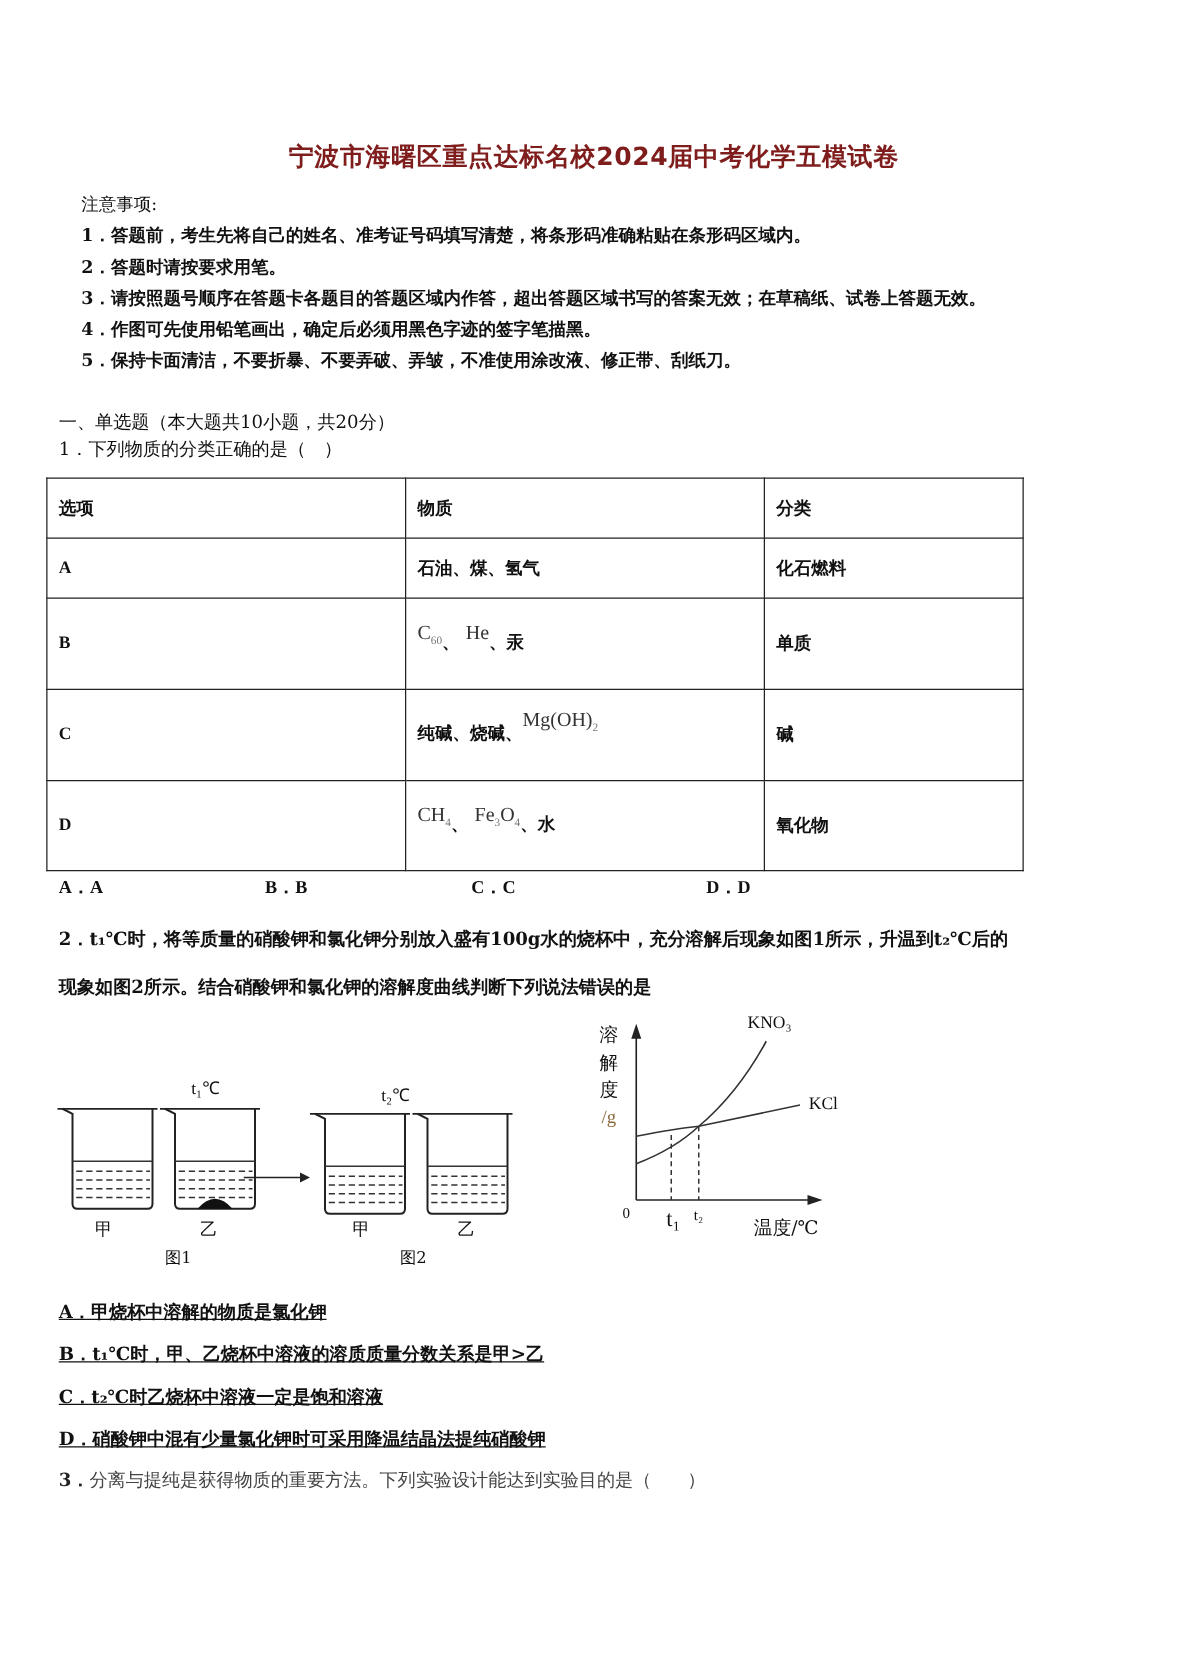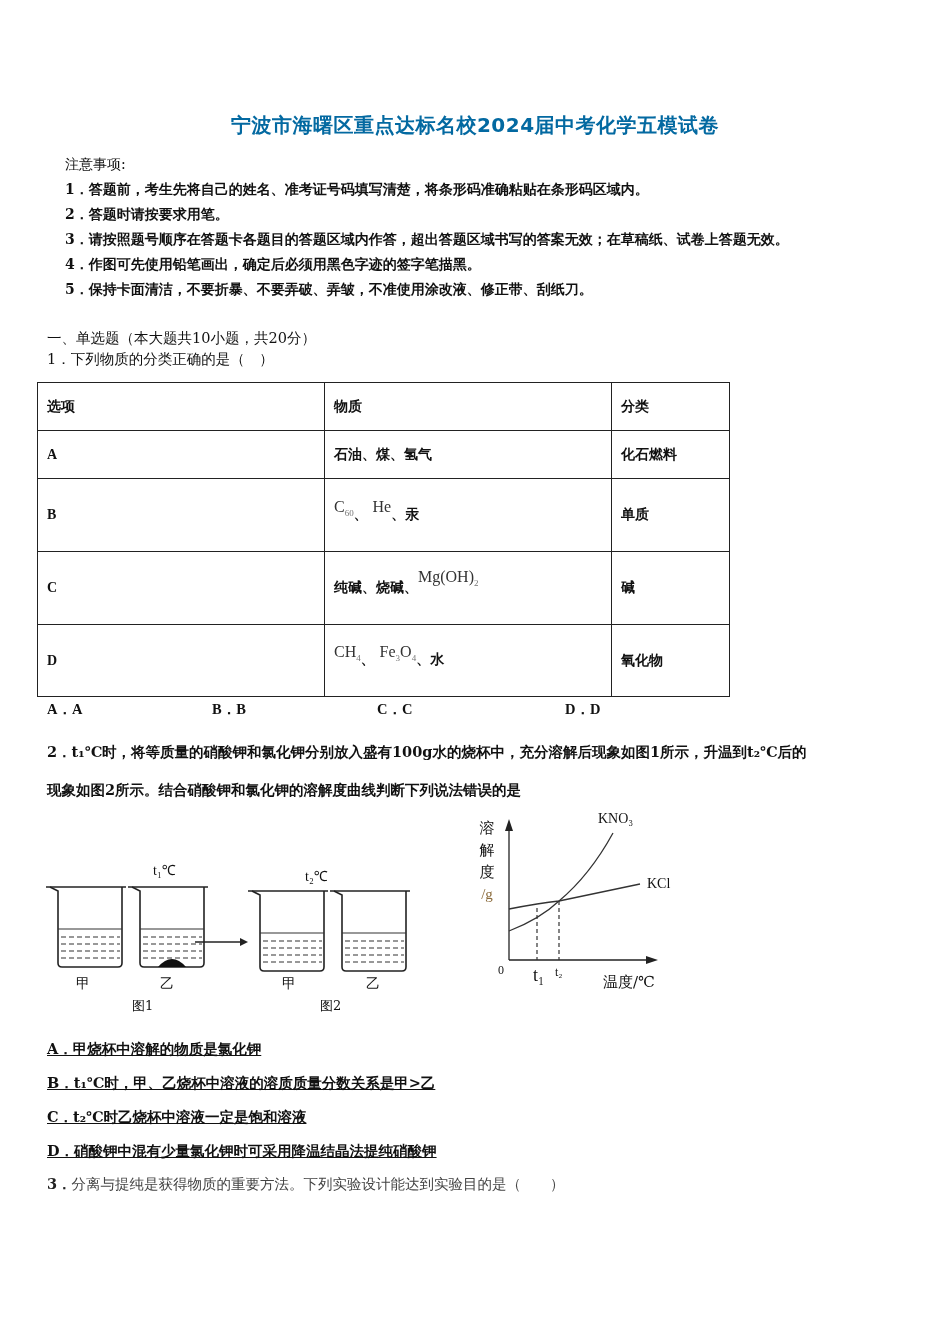--- a/index.html
+++ b/index.html
@@ -1,25 +1,25 @@
 <!DOCTYPE html>
 <html><head>
 <meta charset="utf-8">
 <style>
   html, body { margin: 0; padding: 0; background: #ffffff; }
   body { width: 950px; height: 1344px; position: relative; overflow: hidden;
          font-family: "DejaVu Serif", "Liberation Serif", serif; color: #111; }
   .abs { position: absolute; }
   .title { top: 112px; left: 0; width: 950px; text-align: center; font-family: "DejaVu Sans", "Liberation Sans", sans-serif;
-           font-weight: bold; font-size: 20px; letter-spacing: 0.5px; color: #0369a1; }
+           font-weight: bold; font-size: 20px; letter-spacing: 0.5px; color: #7f1d1d; }
   .notes { left: 65px; top: 152px; font-size: 14px; line-height: 25px; font-weight: bold; color: #111; }
   .notes div { white-space: nowrap; }
   .sec { left: 47px; top: 326px; font-size: 14.5px; line-height: 25px; font-weight: bold; }
   .q1 { left: 47px; top: 350px; font-size: 14.5px; font-weight: bold; }
-  table.tbl { position: absolute; left: 37px; top: 382px; width: 693px; border-collapse: collapse; }
+  table.tbl { position: absolute; left: 37px; top: 382px; width: 782px; border-collapse: collapse; }
   table.tbl td { border: 1.5px solid #222; font-size: 14px; font-weight: bold; padding: 0 0 0 9px; vertical-align: middle; }
   table.tbl td.c1 { width: 277px; font-family: "Liberation Serif", serif; }
   table.tbl td.c2 { width: 277px; }
   table.tbl td.c3 { }
   .formula { font-family: "Liberation Serif", serif; font-weight: normal; font-size: 16px; color: #333; position: relative; top: -7px; }
   .formula sub { font-size: 9px; color: #777; }
   .opts { top: 700px; font-family: "Liberation Serif", serif; font-size: 14.5px; font-weight: bold; }
   .q2 { left: 47px; top: 733px; width: 870px; font-size: 14.5px; font-weight: bold; line-height: 38px; }
   .ans { left: 47px; font-size: 14.5px; font-weight: bold; text-decoration: underline; }
   .q3 { left: 47px; top: 1175px; font-size: 14.5px; color: #444; }

